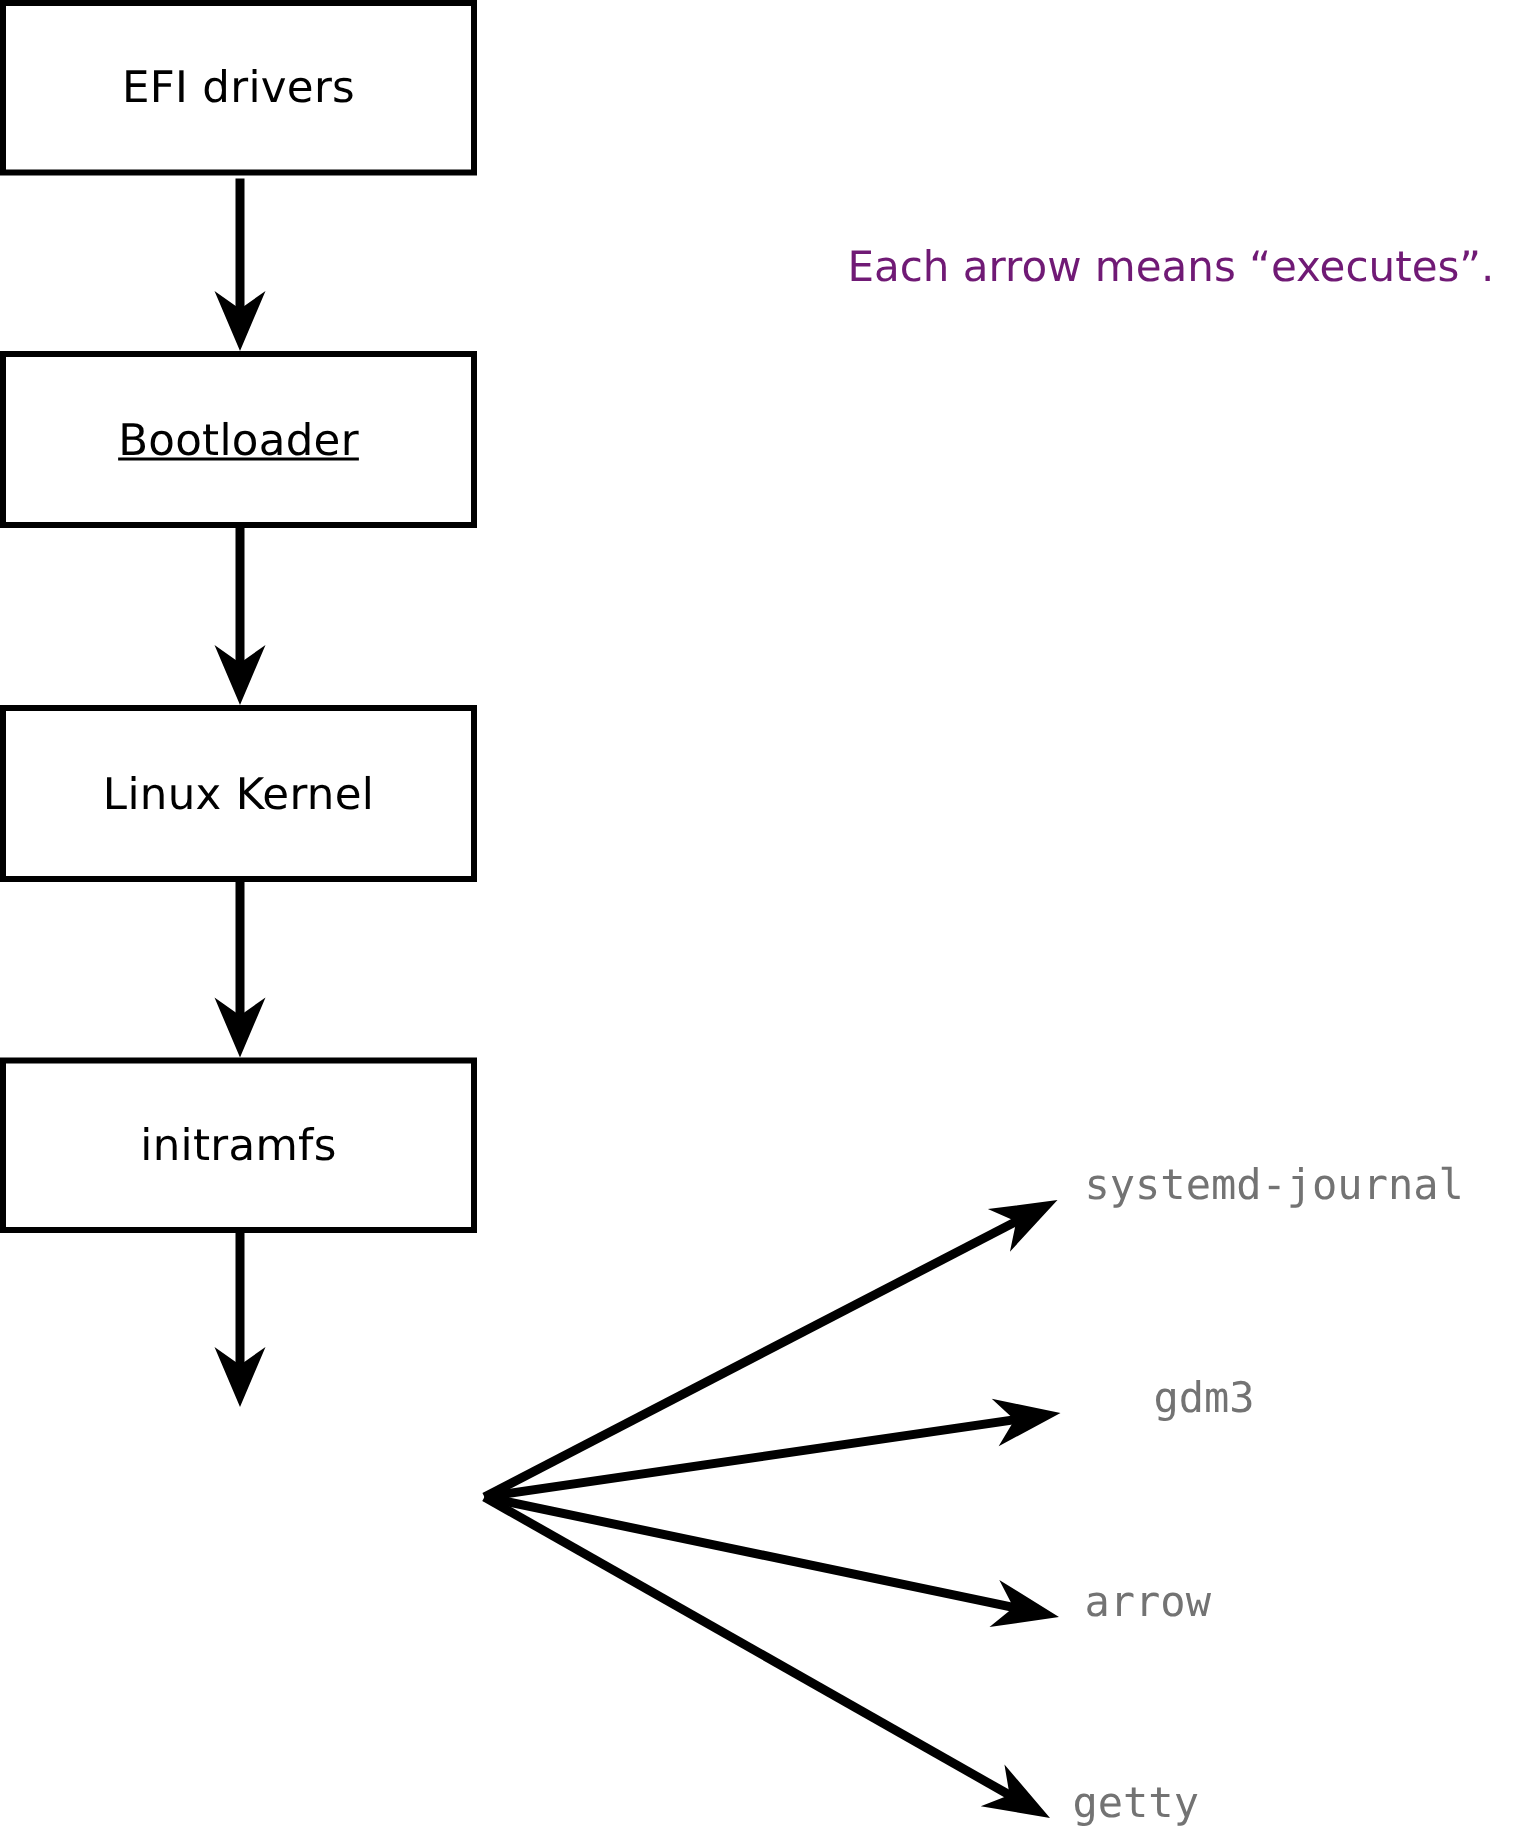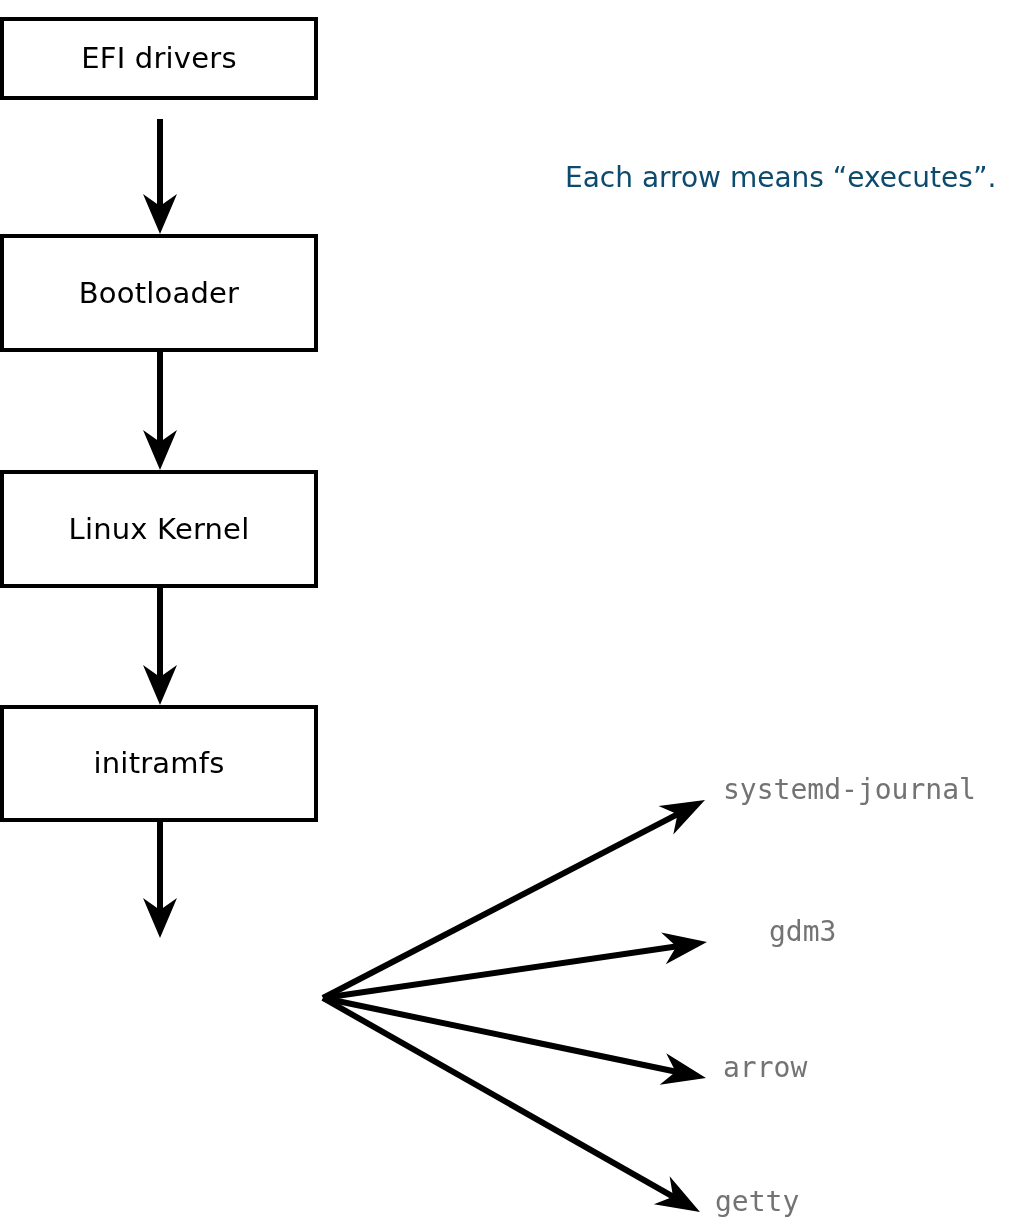--- a/index.html
+++ b/index.html
@@ -34,21 +34,21 @@
     font-size: 29px;
     color: #000000;
     line-height: 1;
     white-space: nowrap;
     letter-spacing: 0.2px;
   }
   .legend-note {
     position: absolute;
     font-family: "DejaVu Sans", sans-serif;
     font-size: 28px;
-    color: #0c4a6e;
+    color: #701a75;
     white-space: nowrap;
     line-height: 1;
   }
   .service-label {
     position: absolute;
     font-family: "DejaVu Sans Mono", monospace;
     font-size: 28px;
     color: #737373;
     white-space: nowrap;
     line-height: 1;
@@ -79,25 +79,25 @@
       <line x1="323" y1="998" x2="680.140903536527" y2="812.8850814130043" stroke="#000000" stroke-width="6"></line>
       <polygon points="705,800 673.2986092219736,834.4531830567056 677.4774289154407,814.2656258501119 658.5728018928259,806.0427870984507" fill="#000000"></polygon>
       <line x1="323" y1="998" x2="679.2930765302281" y2="946.0405930060084" stroke="#000000" stroke-width="6"></line>
       <polygon points="707,942 665.7694591223633,964.1820309921686 676.3244775870382,946.4735136852236 661.151638544068,932.5169755981435" fill="#000000"></polygon>
       <line x1="323" y1="998" x2="678.5915287846127" y2="1072.2749929576214" stroke="#000000" stroke-width="6"></line>
       <polygon points="706,1078 659.6581126373178,1084.6655439136264 675.6549068686783,1071.661599345938 666.2009778286076,1053.3415768103266" fill="#000000"></polygon>
       <line x1="323" y1="998" x2="675.6495437967286" y2="1198.1777251259946" stroke="#000000" stroke-width="6"></line>
       <polygon points="700,1212 653.8365546097133,1204.1938287427179 673.0405663463781,1196.6967671037796 669.6334401800053,1176.3647359389793" fill="#000000"></polygon>
     </svg>
 
-  <div class="stage-box" style="left: 0px; top: 17px; width: 318px; height: 83px;">
+  <div class="stage-box" style="left: 0px; top: 0; width: 318px; height: 117px;">
     <span class="stage-label">EFI drivers</span>
   </div>
 
-  <div class="stage-box" style="left: 0px; top: 234px; width: 318px; height: 118px;">
+  <div class="stage-box" style="left: 0px; top: 234px; width: 318px; height: 118px; text-decoration: underline;">
     <span class="stage-label">Bootloader</span>
   </div>
 
   <div class="stage-box" style="left: 0px; top: 705px; width: 318px; height: 117px;">
     <span class="stage-label">initramfs</span>
   </div>
 
   <div class="stage-box" style="left: 0px; top: 470px; width: 318px; height: 118px;">
     <span class="stage-label">Linux Kernel</span>
   </div>

